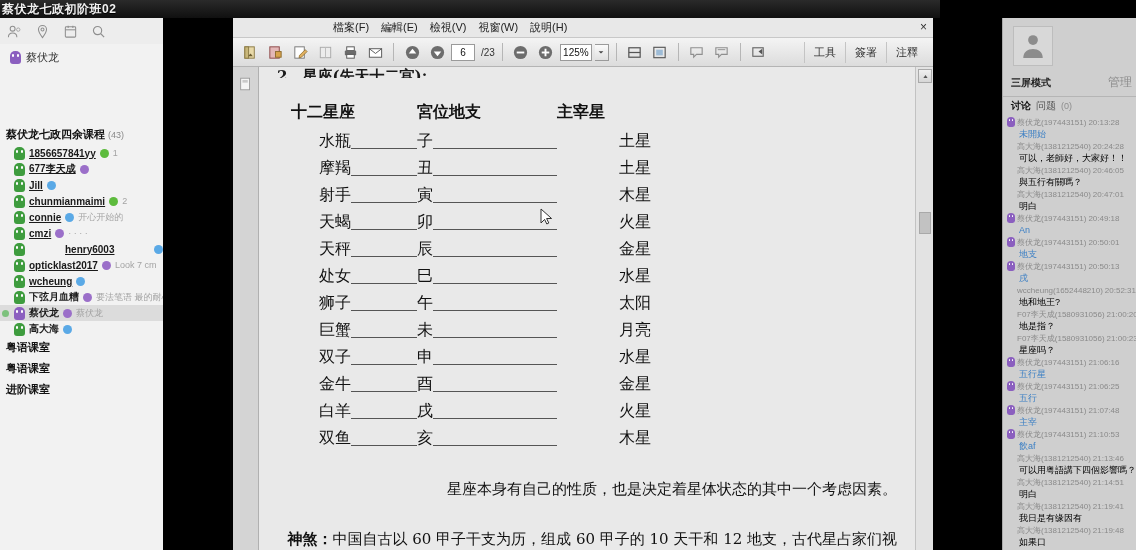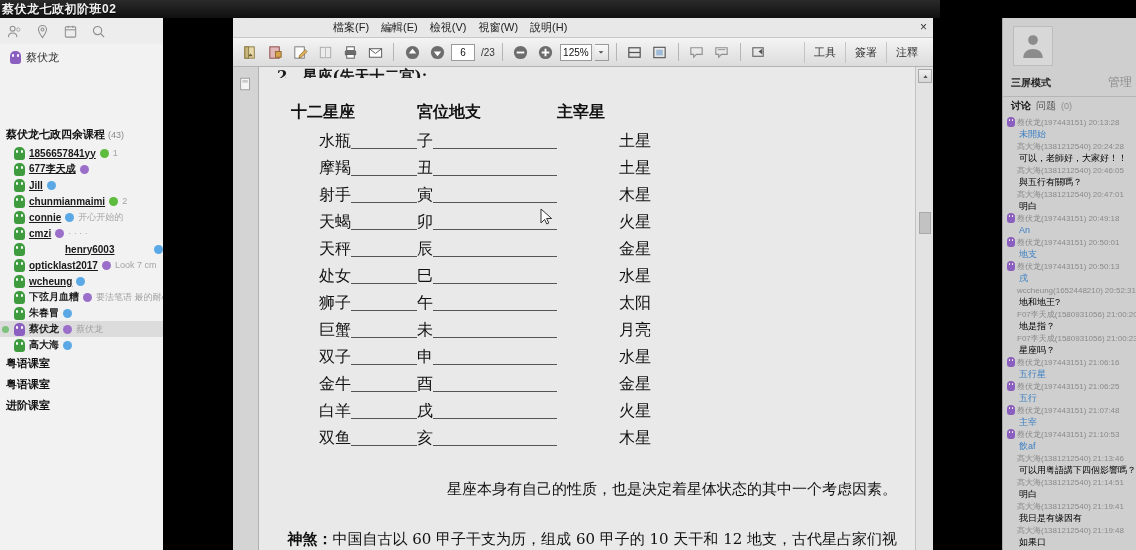--- a/index.html
+++ b/index.html
@@ -345,25 +345,20 @@
             <span class="qq-head green"></span>
             <span class="nm uline">wcheung</span>
             <span class="badge bl"></span>
           </div>
           <div class="contact" style="position: relative;">
             <span class="qq-head green"></span>
             <span class="nm">下弦月血糟</span>
             <span class="badge pu"></span>
             <span class="sig">要法笔语 最的耐心 治中</span>
           </div>
-          <div class="contact" style="position: relative;">
-            <span class="qq-head green"></span>
-            <span class="nm">朱春冒</span>
-            <span class="badge bl"></span>
-          </div>
           <div class="contact sel" style="position: relative;">
             <span class="selmark"></span>
             <span class="qq-head"></span>
             <span class="nm">蔡伏龙</span>
             <span class="badge pu"></span>
             <span class="sig">蔡伏龙</span>
           </div>
           <div class="contact" style="position: relative;">
             <span class="qq-head green"></span>
             <span class="nm">高大海</span>

